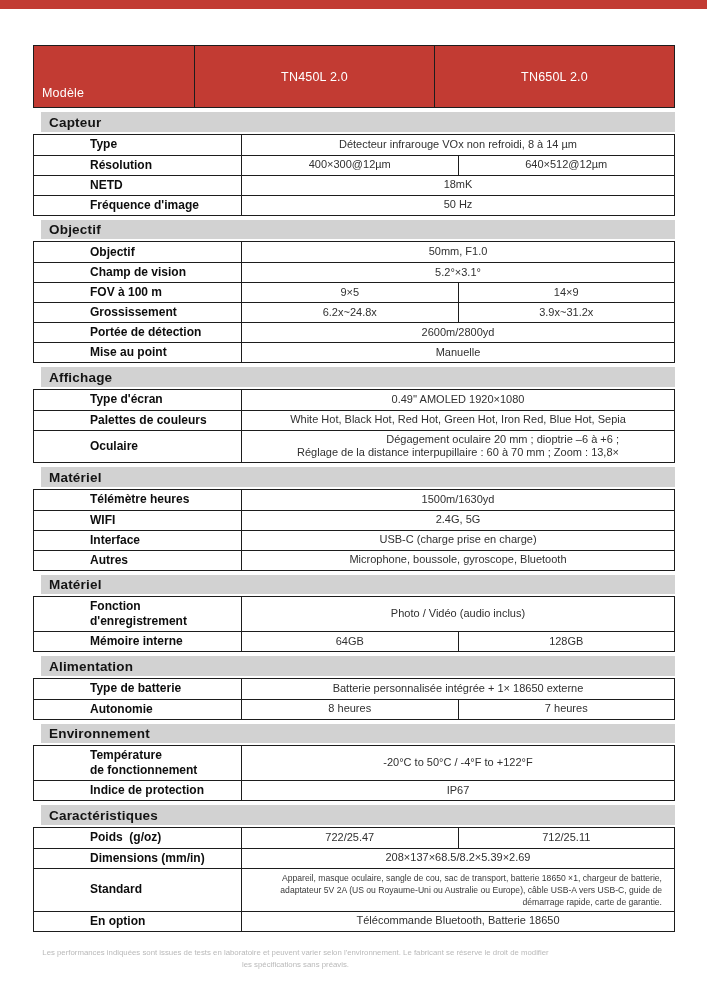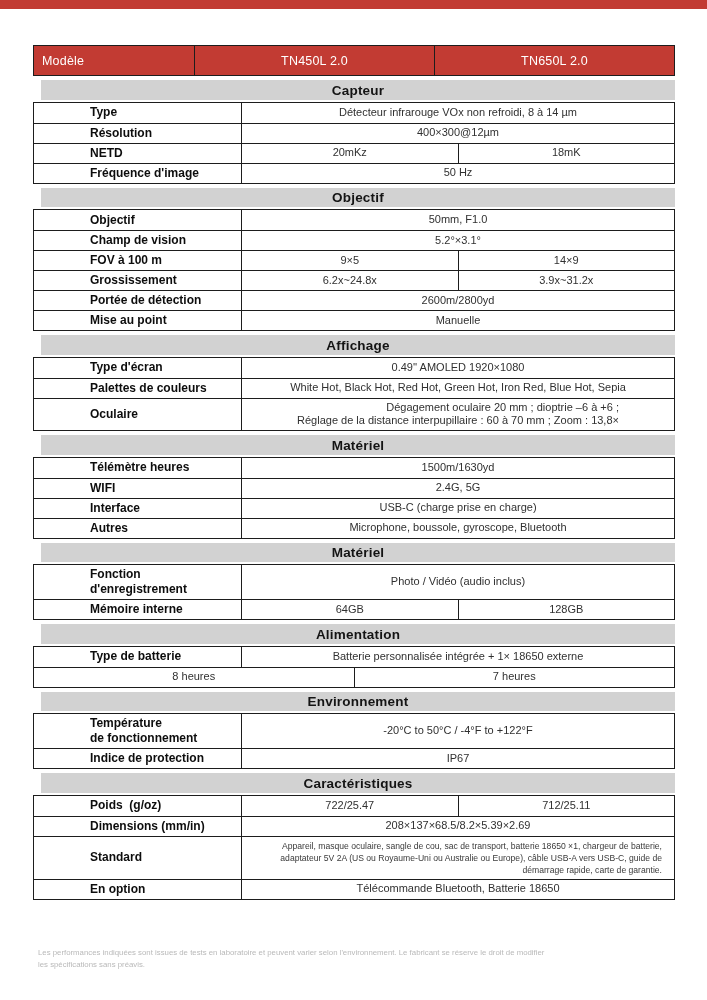--- a/index.html
+++ b/index.html
@@ -12,46 +12,46 @@
   body{
     width:707px;height:1000px;position:relative;overflow:hidden;
     font-family:"Liberation Sans","DejaVu Sans",sans-serif;
     -webkit-font-smoothing:antialiased;
   }
   .topbar{position:absolute;top:0;left:0;width:707px;height:9px;background:var(--accent);}
   .sheet{position:absolute;left:33px;top:45px;width:642px;}
   
   .thead{display:flex;background:var(--accent);border:1.5px solid var(--line);color:#fff;}
   .thead .hcell{min-height:29px;display:flex;align-items:center;font-size:12.5px;letter-spacing:.2px;}
-  .thead .hlabel{width:160px;padding:5px 8px;justify-content:flex-start;}
+  .thead .hlabel{width:160px;padding:5px 8px;justify-content:flex-start;margin-top:32px;}
   .thead .hcol{flex:1;justify-content:center;border-left:1.8px solid var(--line);padding:5px 19px;}
   
   .band{
     background:var(--band);color:#141414;
     margin:4px 0 2px 8px;min-height:19px;
     padding:2.5px 8px 2px 8px;
-    font-size:13.5px;font-weight:600;letter-spacing:.2px;text-align:center;
+    font-size:13.5px;font-weight:600;letter-spacing:.2px;
   }
   
   .rowgroup{border:1.5px solid var(--line);}
   .row{display:flex;min-height:20px;border-top:1px solid var(--line);}
   .row:first-child{border-top:none;}
   .cell{display:flex;align-items:center;padding:2px 8px;line-height:1.25;}
   .cell.label{
     width:160px;flex:0 0 160px;justify-content:flex-start;text-align:left;
     font-weight:700;font-size:12px;color:#0d0d0d;
     border-right:1.8px solid var(--line);white-space:pre-wrap;margin-left:48px;
   }
   .cell.val{flex:1;justify-content:center;text-align:right;font-size:11px;color:#303030;white-space:pre-wrap;}
   .cell.val + .cell.val{border-left:1.8px solid var(--line);}
   .cell.val.small{font-size:8.6px;line-height:1.4;color:#3a3a3a;padding:3px 12px;}
   
   .footer{
     position:absolute;left:0;top:947px;width:591px;
-    padding:0 38px;
+    padding:0 38px;text-align:center;
     font-size:7.8px;line-height:1.55;color:#b9b9b9;
   }
 </style>
 </head>
 <body>
 
 <div class="topbar"></div>
 
 <div class="sheet">
   <div class="thead">
@@ -62,24 +62,24 @@
   <div id="sections">
       <div class="band">Capteur</div>
       <div class="rowgroup">
         <div class="row">
           <div class="cell label">Type</div>
           <div class="cell val">Détecteur infrarouge VOx non refroidi, 8 à 14 µm</div>
         </div>
         <div class="row">
           <div class="cell label">Résolution</div>
           <div class="cell val">400×300@12µm</div>
+          <div class="cell val">640×512@12µm</div>
         </div>
         <div class="row">
           <div class="cell label">NETD</div>
-          <div class="cell val">20mKz</div>
           <div class="cell val">18mK</div>
         </div>
         <div class="row">
           <div class="cell label">Fréquence d'image</div>
           <div class="cell val">50 Hz</div>
         </div>
       </div>
       <div class="band">Objectif</div>
       <div class="rowgroup">
         <div class="row">
@@ -157,20 +157,21 @@
           <div class="cell val">128GB</div>
         </div>
       </div>
       <div class="band">Alimentation</div>
       <div class="rowgroup">
         <div class="row">
           <div class="cell label">Type de batterie</div>
           <div class="cell val">Batterie personnalisée intégrée + 1× 18650 externe</div>
         </div>
         <div class="row">
+          <div class="cell label">Autonomie</div>
           <div class="cell val">8 heures</div>
           <div class="cell val">7 heures</div>
         </div>
       </div>
       <div class="band">Environnement</div>
       <div class="rowgroup">
         <div class="row">
           <div class="cell label">Température
 de fonctionnement</div>
           <div class="cell val">-20°C to 50°C / -4°F to +122°F</div>

